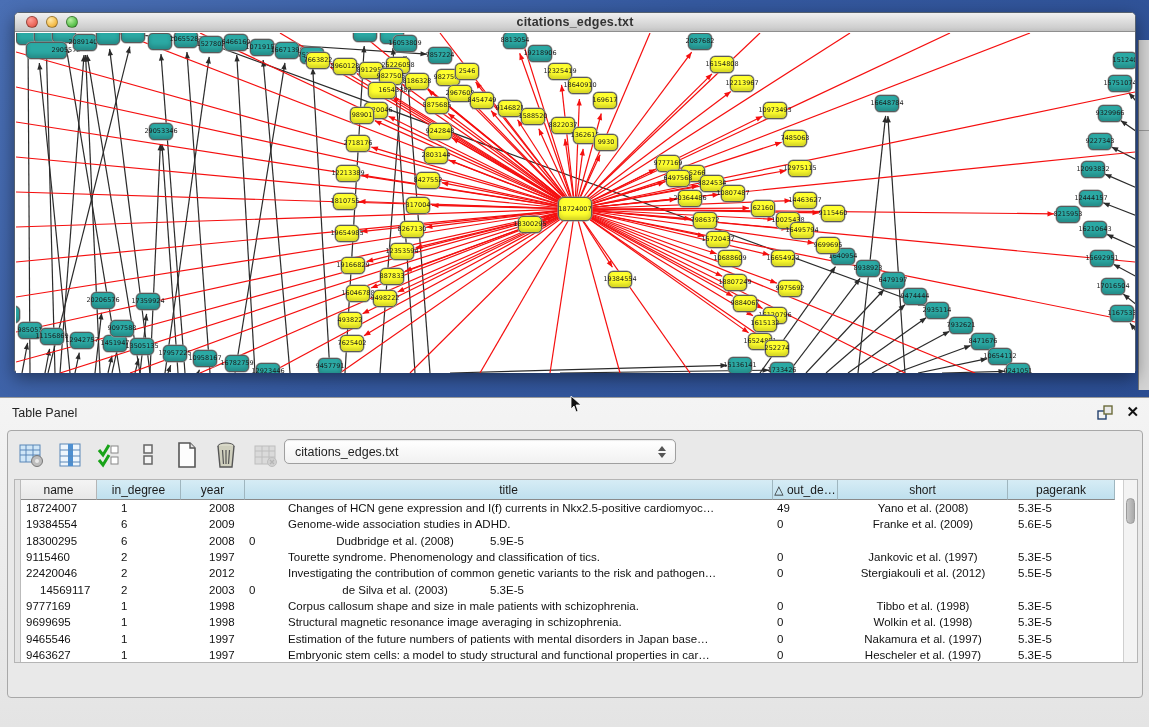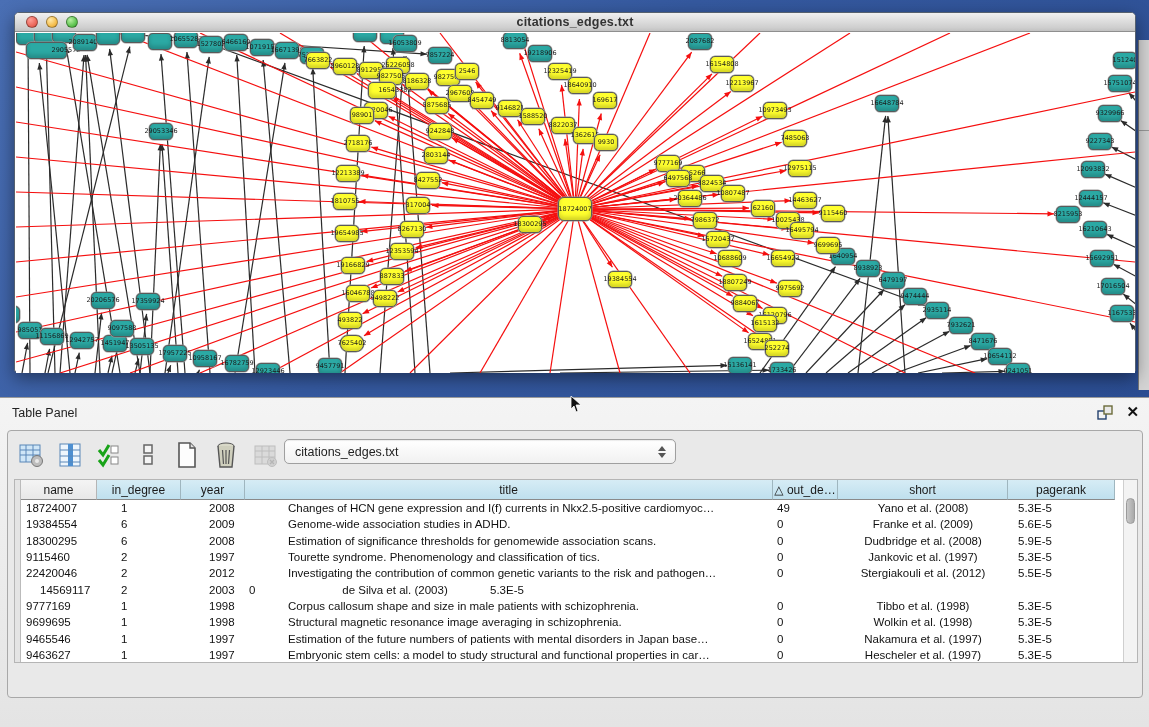--- a/index.html
+++ b/index.html
@@ -668,21 +668,21 @@
               </div>
               <div class="gnode ny" style="left: 346px; top: 282.5px;">
                 <span class="nlabel">16046788</span>
               </div>
               <div class="gnode ny" style="left: 373px; top: 287.5px;">
                 <span class="nlabel">9498222</span>
               </div>
               <div class="gnode ny" style="left: 338px; top: 309.5px;">
                 <span class="nlabel">493822</span>
               </div>
-              <div class="gnode ny" style="left: 340px; top: 332.5px; border-radius: 8px;">
+              <div class="gnode ny" style="left: 340px; top: 332.5px;">
                 <span class="nlabel">7625402</span>
               </div>
               <div class="gnode ny" style="left: 425px; top: 94.5px;">
                 <span class="nlabel">5875685</span>
               </div>
               <div class="gnode ny" style="left: 448px; top: 82.5px;">
                 <span class="nlabel">2967608</span>
               </div>
               <div class="gnode ny" style="left: 470px; top: 89.5px;">
                 <span class="nlabel">8454749</span>
@@ -912,21 +912,20 @@
               <div class="body-cell" style="width: 64px; padding-left: 28px;">2009</div>
               <div class="body-cell" style="width: 528px; padding-left: 43px;">Genome-wide association studies in ADHD.</div>
               <div class="body-cell" style="width: 65px; padding-left: 4px;">0</div>
               <div class="body-cell" style="width: 170px; justify-content: center;">Franke et al. (2009)</div>
               <div class="body-cell" style="width: 107px; padding-left: 10px;">5.6E-5</div>
             </div>
             <div class="body-row">
               <div class="body-cell" style="width: 76px; padding-left: 5px;">18300295</div>
               <div class="body-cell" style="width: 84px; padding-left: 24px;">6</div>
               <div class="body-cell" style="width: 64px; padding-left: 28px;">2008</div>
-              <div class="body-cell" style="width: 528px; padding-left: 43px;">Estimation of significance thresholds for genomewide association scans.</div>
               <div class="body-cell" style="width: 65px; padding-left: 4px;">0</div>
               <div class="body-cell" style="width: 170px; justify-content: center;">Dudbridge et al. (2008)</div>
               <div class="body-cell" style="width: 107px; padding-left: 10px;">5.9E-5</div>
             </div>
             <div class="body-row">
               <div class="body-cell" style="width: 76px; padding-left: 5px;">9115460</div>
               <div class="body-cell" style="width: 84px; padding-left: 24px;">2</div>
               <div class="body-cell" style="width: 64px; padding-left: 28px;">1997</div>
               <div class="body-cell" style="width: 528px; padding-left: 43px;">Tourette syndrome. Phenomenology and classification of tics.</div>
               <div class="body-cell" style="width: 65px; padding-left: 4px;">0</div>

